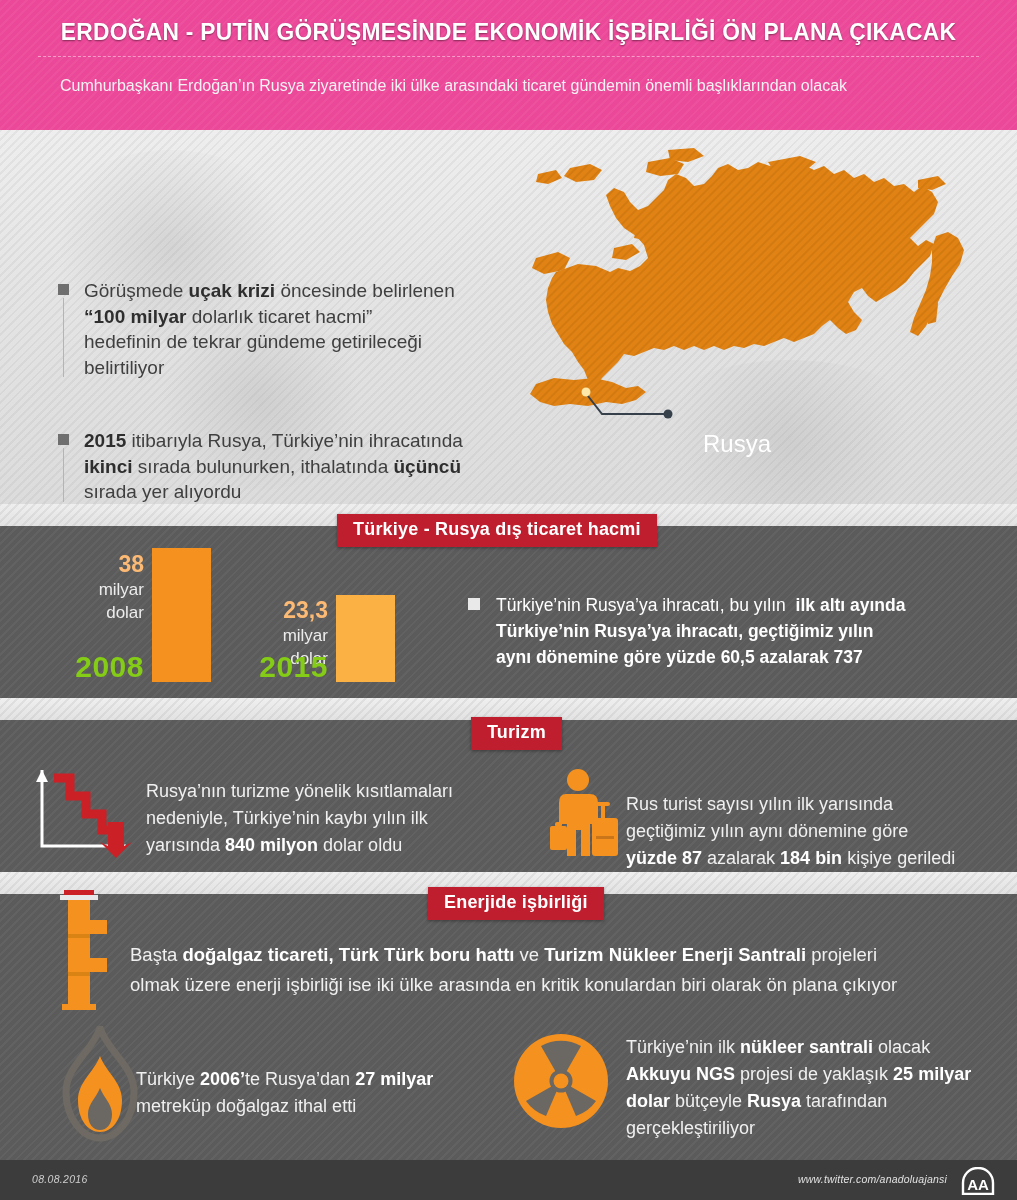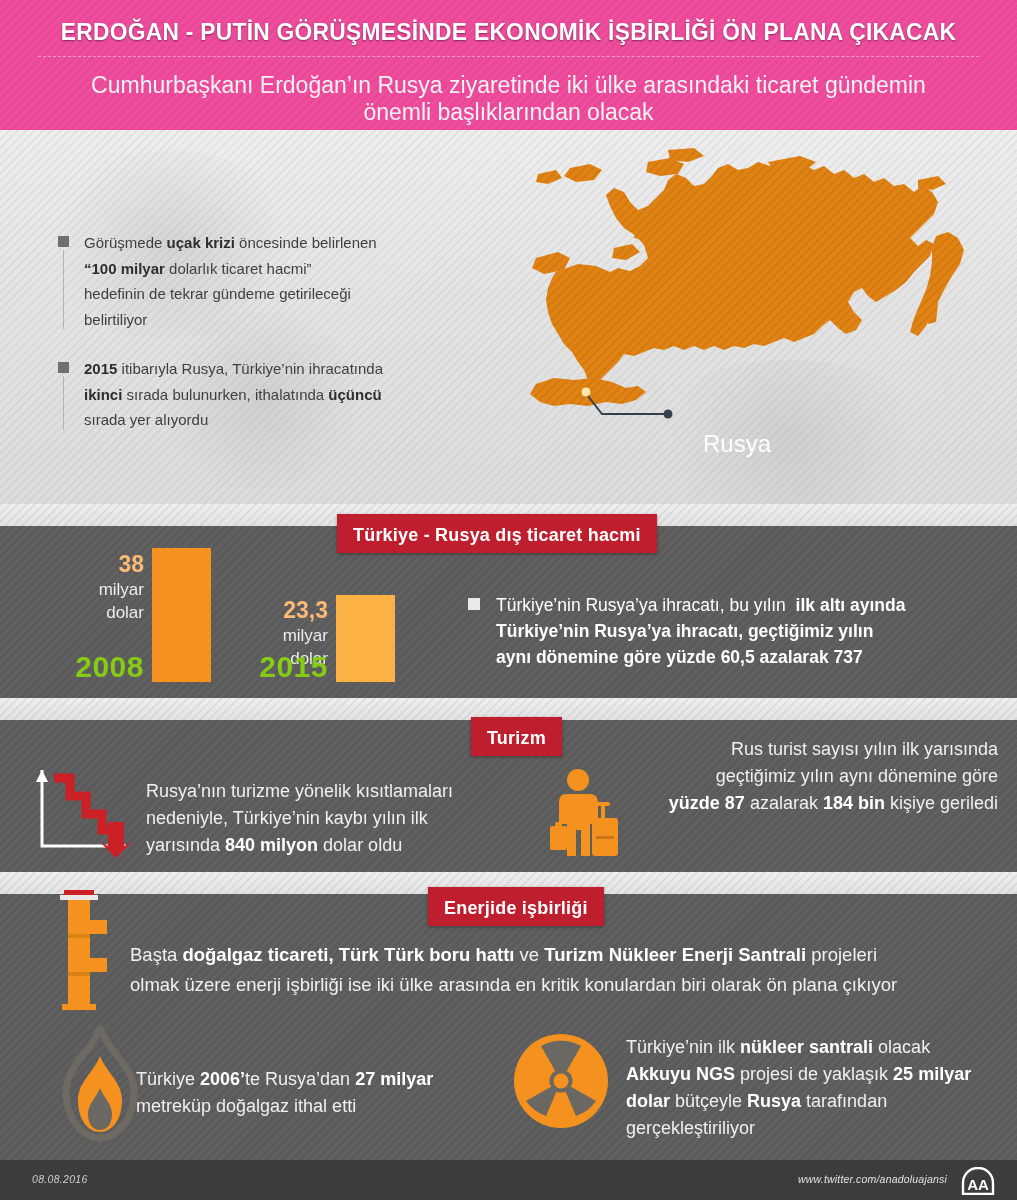--- a/index.html
+++ b/index.html
@@ -33,22 +33,22 @@
     font-stretch:condensed;
     transform:scaleX(.93);
     text-shadow:0 1px 2px rgba(0,0,0,.45);
   }
   .header-rule{
     position:absolute;left:38px;top:56px;width:941px;height:0;
     border-top:1px dashed rgba(255,255,255,.45);
   }
   .header-sub{
     position:absolute;left:60px;top:72px;width:897px;
-    text-align:center;color:#f2f2f2;
-    font-size:23px;line-height:27px;font-weight:400;
+    text-align:left;color:#f2f2f2;
+    font-size:16px;line-height:27px;font-weight:400;
   }
 
   
   .map-panel{
     position:absolute;left:0;top:130px;width:1017px;height:374px;
     background:linear-gradient(180deg,#eeeeee 0%,#e4e4e4 45%,#dcdcdc 100%);
     overflow:hidden;
   }
   .map-panel:after{
     content:"";position:absolute;inset:0;
@@ -60,21 +60,21 @@
   .map-blotch{
     position:absolute;border-radius:50%;
     background:radial-gradient(circle, rgba(170,170,170,.30) 0%, rgba(170,170,170,0) 70%);
     pointer-events:none;
   }
   .bullets{
     position:absolute;left:58px;top:100px;width:420px;z-index:4;
   }
   .bullet{
     position:relative;padding-left:26px;margin-bottom:24px;
-    color:#3f3f3f;font-size:15px;line-height:25.5px;
+    color:#3f3f3f;font-size:19px;line-height:25.5px;margin-top:48px;
   }
   .bullet .sq{
     position:absolute;left:0;top:6px;width:11px;height:11px;background:#6f6f6f;
   }
   .bullet .rail{
     position:absolute;left:5px;top:20px;bottom:3px;width:1px;background:#b4b4b4;
   }
   .bullet b{font-weight:bold;color:#2e2e2e;}
   .map-svg{position:absolute;left:518px;top:10px;z-index:3;}
   .map-label-rusya{
@@ -103,21 +103,21 @@
     background-image:repeating-linear-gradient(135deg,
       rgba(150,150,150,.16) 0px, rgba(150,150,150,.16) 2px,
       rgba(0,0,0,0) 2px, rgba(0,0,0,0) 6px);
   }
 
   
   .tag{
     position:absolute;z-index:20;
     background:#bf1e2e;
     color:#ffffff;font-weight:bold;
-    padding:11px 16px 7px 16px;
+    padding:5px 16px 7px 16px;
     font-size:18px;letter-spacing:.2px;
     box-shadow:0 1px 3px rgba(0,0,0,.35);
     white-space:nowrap;
   }
 
   
   .bar{position:absolute;}
   .bar-val{
     position:absolute;color:#fdba74;font-weight:bold;font-size:23px;text-align:right;
   }
@@ -292,21 +292,21 @@
       <path d="M18 26 L42 26 Q50 26 50 35 L50 56 L42 56 L42 88 L33 88 L33 62 L28 62 L28 88 L19 88 L19 56 L11 56 L11 35 Q11 26 18 26 Z"></path>
       <rect x="2" y="58" width="17" height="24" rx="2"></rect>
       <rect x="7" y="54" width="7" height="5" rx="2"></rect>
       <rect x="44" y="50" width="26" height="38" rx="3"></rect>
       <rect x="53" y="38" width="4" height="14"></rect>
       <rect x="48" y="34" width="14" height="4" rx="2"></rect>
     </g>
     <rect x="48" y="68" width="18" height="3" fill="#c9761a"></rect>
   </svg>
 
-  <div class="body-txt" style="position:absolute;left:626px;top:736px;width:372px;z-index:6;text-align:right;">Rus turist sayısı yılın ilk yarısında<br>geçtiğimiz yılın aynı dönemine göre<br><b>yüzde 87</b> azalarak <b>184 bin</b> kişiye geriledi</div>
+  <div class="body-txt" style="position:absolute;left:626px;top:791px;width:372px;z-index:6;">Rus turist sayısı yılın ilk yarısında<br>geçtiğimiz yılın aynı dönemine göre<br><b>yüzde 87</b> azalarak <b>184 bin</b> kişiye geriledi</div>
 
   <div class="gap" style="top:872px;"></div>
   <div class="band" style="top:894px;height:266px;"></div>
   <div class="tag" style="left:428px;top:887px;">Enerjide işbirliği</div>
 
   <svg style="position:absolute;left:52px;top:886px;z-index:25;" width="70" height="130" viewBox="0 0 70 130">
     <rect x="12" y="4" width="30" height="5" fill="#cc2027"></rect>
     <rect x="8" y="9" width="38" height="5" fill="#e8e8e8"></rect>
     <rect x="16" y="14" width="22" height="106" fill="#F5911E"></rect>
     <rect x="38" y="34" width="17" height="14" fill="#F5911E"></rect>

